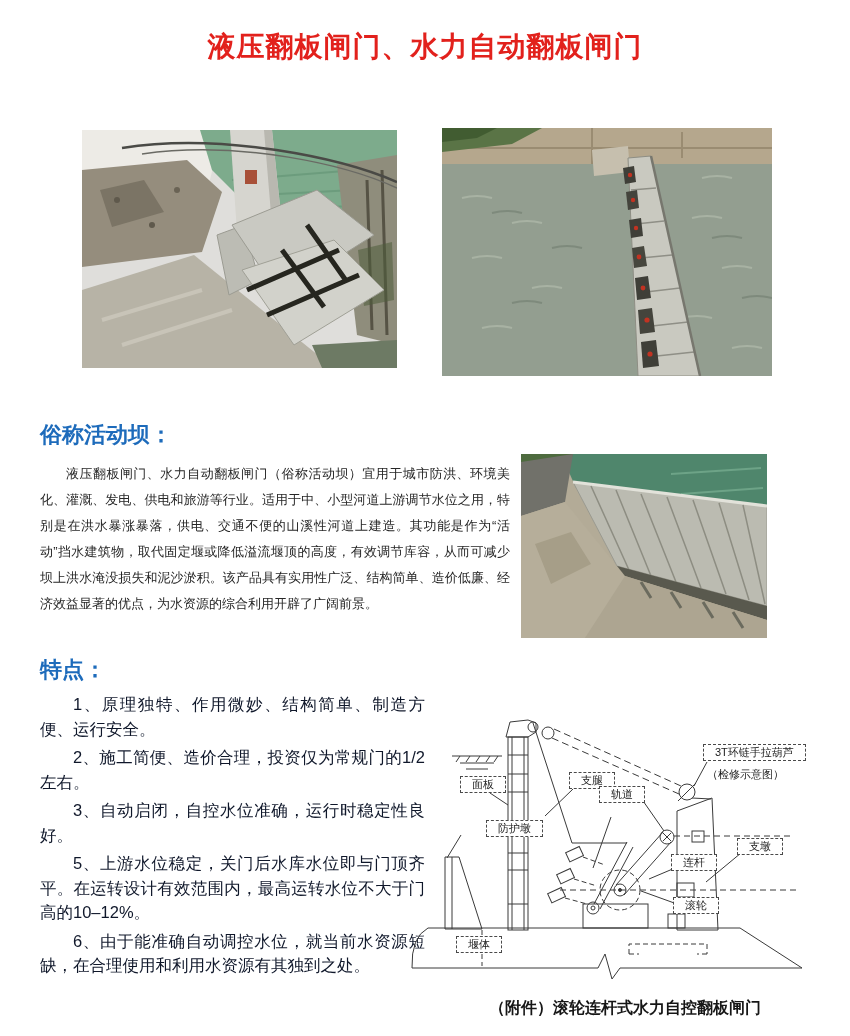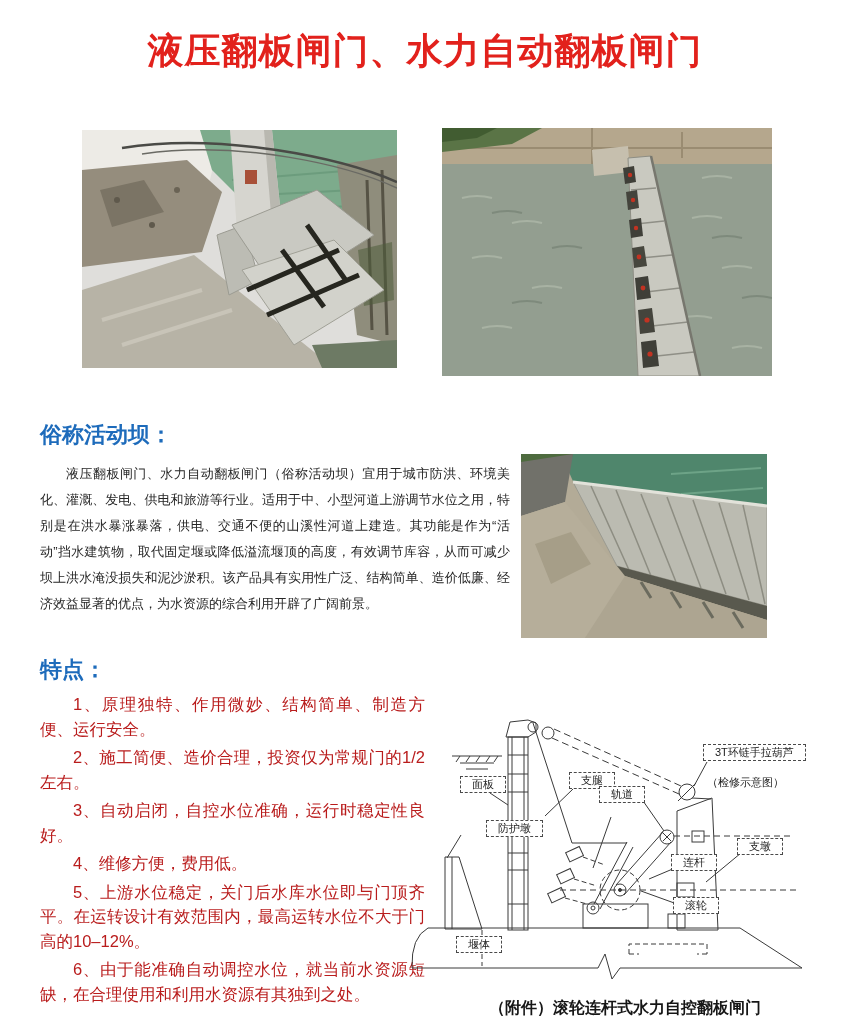--- a/index.html
+++ b/index.html
@@ -3,35 +3,35 @@
 <meta charset="utf-8">
 <style>
   html,body{margin:0;padding:0;background:#ffffff;}
   .page{
     position:relative;width:850px;height:1036px;background:#ffffff;
     font-family:"Liberation Sans","DejaVu Sans",sans-serif;overflow:hidden;
     color:#2a2a2a;
   }
   .page-title{
     position:absolute;top:33px;left:0;width:100%;text-align:center;
-    font-size:36px;font-weight:bold;color:#e2211c;letter-spacing:1px;line-height:1;
+    font-size:28px;font-weight:bold;color:#e2211c;letter-spacing:1px;line-height:1;
   }
   .photo{position:absolute;display:block;}
   .sec-heading{
     position:absolute;font-size:22px;font-weight:bold;color:#1d6bbb;line-height:1.1;
   }
   .overview-body{
     position:absolute;left:40px;top:461px;width:470px;
     font-size:13px;line-height:26px;text-align:justify;
     text-indent:2em;color:#262626;
   }
   .features-list{position:absolute;left:40px;top:692px;width:385px;}
   .features-list p{
     margin:0 0 4px 0;font-size:16.5px;line-height:24.5px;text-indent:2em;
-    color:#b91c1c;text-align:justify;
+    color:#0f172a;text-align:justify;
   }
   .diagram-wrap{position:absolute;left:398px;top:692px;width:452px;height:318px;}
   .diagram-wrap svg{position:absolute;left:0;top:0;}
   .dash-label{
     position:absolute;border:1px dashed #4a4a4a;background:#ffffff;
     font-size:11px;line-height:13px;padding:1px 11px;color:#1c1c1c;white-space:nowrap;
   }
   .plain-label{
     position:absolute;font-size:11px;line-height:13px;color:#1c1c1c;white-space:nowrap;background:#ffffff;
   }
@@ -122,21 +122,20 @@
     <polygon points="104,122 246,166 246,184 64,184" fill="#ada591"></polygon>
     <path d="M120,128 l10,16 M150,138 l10,16 M182,148 l10,16 M212,158 l10,16" stroke="#6b6b5e" stroke-width="3" fill="none"></path>
   </svg>
 
   <div class="sec-heading" style="left:40px;top:658px;">特点：</div>
 
   <div class="features-list">
     <p>1、原理独特、作用微妙、结构简单、制造方便、运行安全。</p>
     <p>2、施工简便、造价合理，投资仅为常规门的1/2左右。</p>
     <p>3、自动启闭，自控水位准确，运行时稳定性良好。</p>
-    <p>4、维修方便，费用低。</p>
     <p>5、上游水位稳定，关门后水库水位即与门顶齐平。在运转设计有效范围内，最高运转水位不大于门高的10–12%。</p>
     <p>6、由于能准确自动调控水位，就当前水资源短缺，在合理使用和利用水资源有其独到之处。</p>
   </div>
 
   <div class="diagram-wrap">
     <svg width="452" height="318" viewBox="0 0 452 318" stroke="#3a3a3a" fill="none" stroke-width="1">
 
       <g>
         <path d="M54,64 H104 M62,71 H96 M68,77 H90"></path>
         <path d="M62,64 l-4,6 M72,64 l-4,6 M82,64 l-4,6 M92,64 l-4,6 M100,64 l-4,6"></path>
@@ -211,21 +210,21 @@
         <path d="M277,176 L251,187"></path>
         <path d="M279,212 L243,199"></path>
         <path d="M343,161 L308,190"></path>
       </g>
     </svg>
     <div class="dash-label" style="left:62px;top:84px;">面板</div>
     <div class="dash-label" style="left:56px;top:128px;margin-left:32px;">防护墩</div>
     <div class="dash-label" style="left:171px;top:80px;">支腿</div>
     <div class="dash-label" style="left:201px;top:94px;">轨道</div>
     <div class="dash-label" style="left:305px;top:52px;">3T环链手拉葫芦</div>
-    <div class="plain-label" style="left:309px;top:84px;">（检修示意图）</div>
+    <div class="plain-label" style="left:309px;top:76px;">（检修示意图）</div>
     <div class="dash-label" style="left:273px;top:162px;">连杆</div>
     <div class="dash-label" style="left:339px;top:146px;">支墩</div>
     <div class="dash-label" style="left:275px;top:205px;">滚轮</div>
     <div class="dash-label" style="left:58px;top:244px;">堰体</div>
   </div>
 
   <div class="diagram-caption">（附件）滚轮连杆式水力自控翻板闸门</div>
 
 </div>
 

